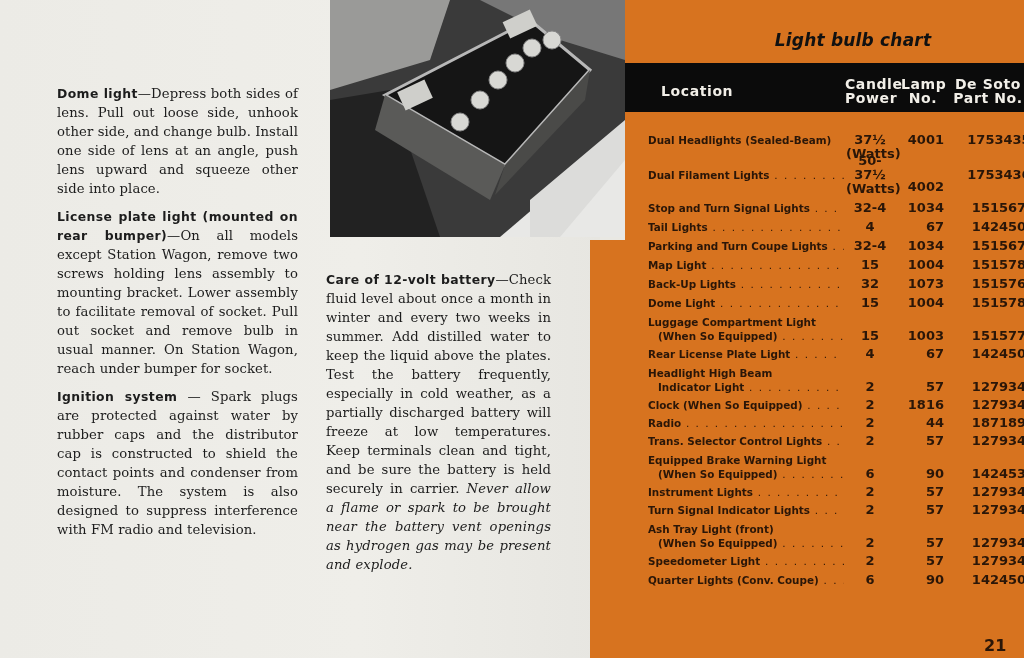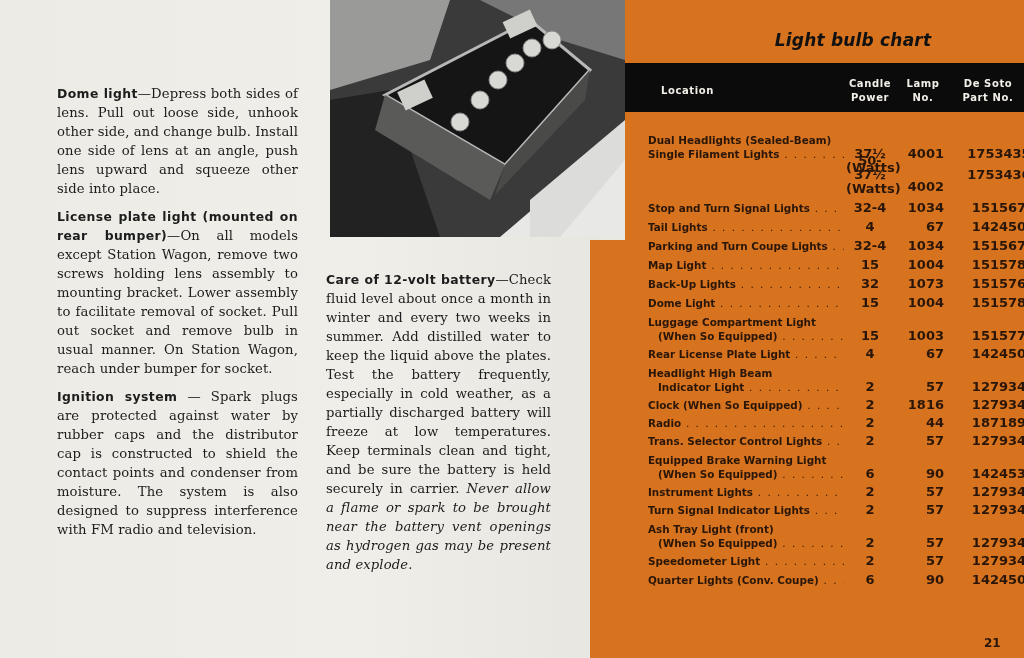--- a/index.html
+++ b/index.html
@@ -10,38 +10,38 @@
   .orange { position:absolute; background:#d7731f; }
   .or-top { left:625px; top:0; width:399px; height:245px; }
   .or-bot { left:590px; top:240px; width:434px; height:418px; }
   .col { position:absolute; font-size:13.2px; line-height:19px; text-align:justify; letter-spacing:0.1px; }
   .col p { margin:0 0 9px 0; }
   .col .hd { font-family:"DejaVu Sans", sans-serif; font-weight:bold; font-size:12.4px; letter-spacing:0.4px; }
   .col em { font-style:italic; }
   .col1 { left:57px; top:84px; width:241px; }
   .col2 { left:326px; top:270px; width:225px; }
   .title { position:absolute; left:625px; top:30px; width:456px; text-align:center; font-family:"DejaVu Sans", sans-serif; font-weight:bold; font-style:italic; font-size:17px; color:#111; letter-spacing:0.2px; }
-  .thead { position:absolute; left:625px; top:63px; width:399px; height:49px; background:#0b0b0b; color:#f2efe8; font-family:"DejaVu Sans", sans-serif; font-weight:bold; font-size:10px; letter-spacing:0.6px; }
+  .thead { position:absolute; left:625px; top:63px; width:399px; height:49px; background:#0b0b0b; color:#f2efe8; font-family:"DejaVu Sans", sans-serif; font-weight:bold; font-size:14px; letter-spacing:0.6px; }
   .thead span { position:absolute; text-align:center; line-height:14px; }
   .th-loc { left:36px; top:21px; text-align:left !important; }
   .th-cp { left:220px; top:14px; width:50px; }
   .th-lamp { left:276px; top:14px; width:44px; }
   .th-part { left:328px; top:14px; width:70px; }
   .rows { position:absolute; left:648px; top:128px; width:372px; font-family:"DejaVu Sans", sans-serif; font-weight:bold; font-size:10.4px; color:#2a1608; }
   .row { position:relative; }
   .row .loc { position:relative; width:196px; white-space:nowrap; overflow:hidden; line-height:14px; }
   .row .loc .l1, .row .loc .l2 { display:block; overflow:hidden; }
   .row .loc .indent { padding-left:10px; }
   .dots::after { content:" . . . . . . . . . . . . . . . . . . . . . . . . . . . . . . . . . . . . ."; letter-spacing:1.5px; font-weight:normal; }
   .row .cp, .row .lamp, .row .part { position:absolute; bottom:0; line-height:14px; font-size:13px; }
   .row .cp { left:198px; width:48px; text-align:center; }
   .row .lamp { left:250px; width:46px; text-align:right; }
   .row .part { left:316px; width:70px; text-align:center; }
   .cp .sub { display:block; }
-  .pageno { position:absolute; left:984px; top:636px; font-family:"DejaVu Sans", sans-serif; font-weight:bold; font-size:12px; color:#2a1608; }
+  .pageno { position:absolute; left:984px; top:636px; font-family:"DejaVu Sans", sans-serif; font-weight:bold; font-size:16px; color:#2a1608; }
 </style>
 </head>
 <body>
 
 <div class="page-left"></div>
 
 <div class="photo">
   <svg width="295" height="237" viewBox="0 0 295 237">
     <rect width="295" height="237" fill="#3a3a3a"></rect>
     <path d="M0,0 L120,0 L100,60 L0,90 Z" fill="#9a9a98"></path>
@@ -84,28 +84,30 @@
   <span class="th-loc">Location</span>
   <span class="th-cp">Candle Power</span>
   <span class="th-lamp">Lamp No.</span>
   <span class="th-part">De Soto Part No.</span>
 </div>
 
 <div class="rows" id="rows">
     <div class="row" style="margin-top: 5px;">
       <div class="loc">
         <span class="l1">Dual Headlights (Sealed-Beam)</span>
-        <span class="l2 dots">Single Filament Lights</span>
       </div>
       <div style="height: 14px;"></div>
       <div class="cp"><span>37½</span><span class="sub">(Watts)</span></div>
       <div class="lamp" style="bottom: 14px;">4001</div>
       <div class="part" style="bottom: 14px;">1753435</div>
     </div>
     <div class="row" style="margin-top: 7px;">
+      <div class="loc">
+        <span class="l1 dots">Dual Filament Lights</span>
+      </div>
       <div style="height: 14px;"></div>
       <div class="cp"><span>50-37½</span><span class="sub">(Watts)</span></div>
       <div class="lamp" style="bottom: 2px;">4002</div>
       <div class="part" style="bottom: 14px;">1753436</div>
     </div>
     <div class="row" style="margin-top: 5px;">
       <div class="loc">
         <span class="l1 dots">Stop and Turn Signal Lights</span>
       </div>
       <div class="cp"><span>32-4</span></div>

